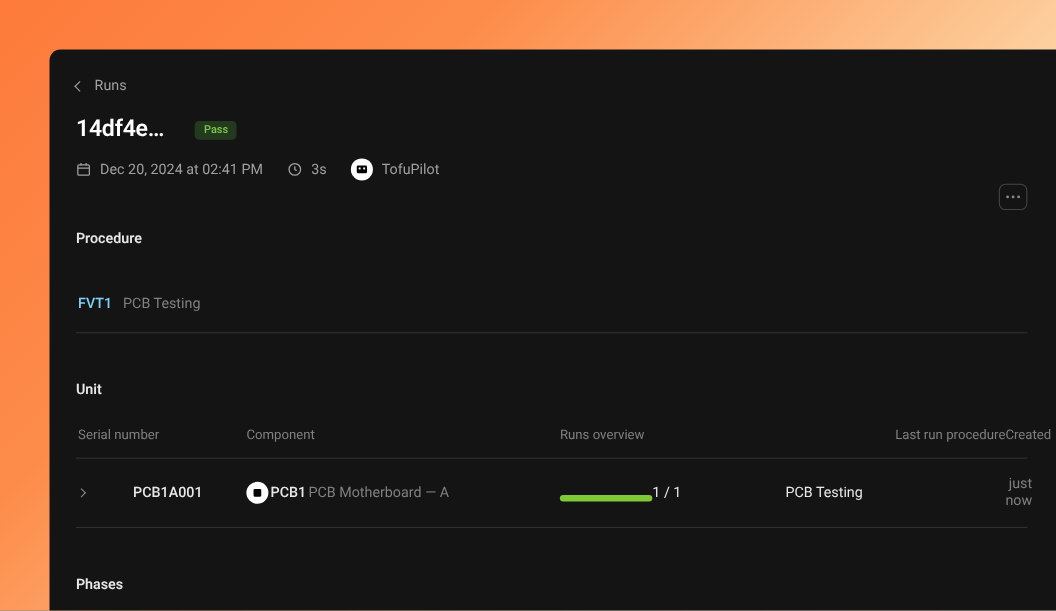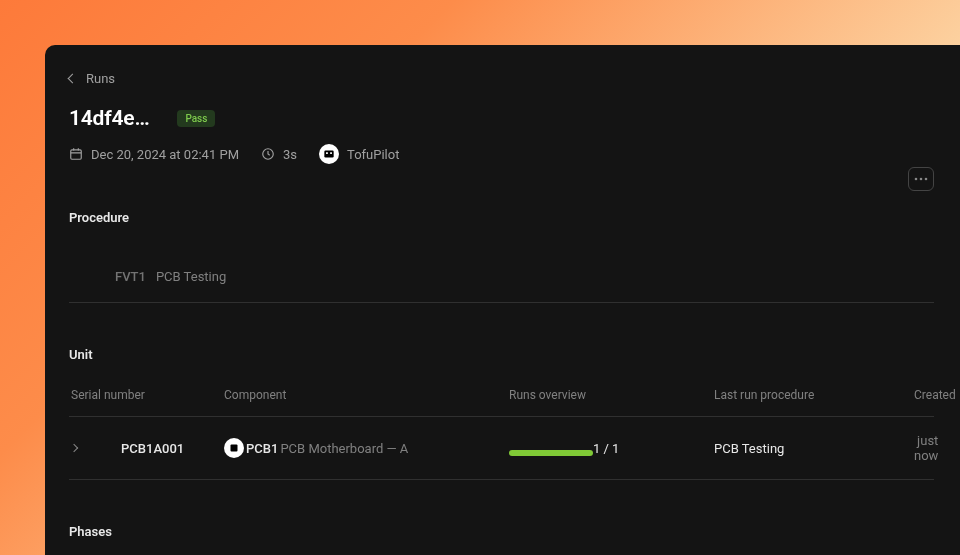--- a/index.html
+++ b/index.html
@@ -51,35 +51,35 @@
   display: flex; align-items: center; justify-content: center;
   background: transparent; color: #888;
 }
 .section { margin-top: 44px; }
 .section.first { margin-top: 46px; }
 .section-title { font-size: 13px; font-weight: 600; color: #e8e8e8; margin-bottom: 26px; }
 .proc-row {
   padding: 18px 2px; border-bottom: 1px solid #303030;
   display: flex; align-items: center; gap: 10px; font-size: 13px;
 }
-.proc-code { color: #737373; font-weight: 500; margin-left: 44px; }
+.proc-code { color: #7dd3fc; font-weight: 500; }
 .proc-name { color: #808080; }
 .table-header {
   display: flex; padding: 0 2px 14px 2px;
   border-bottom: 1px solid #303030;
   color: #808080; font-size: 12px;
 }
 .table-row {
   display: flex; padding: 16px 2px; align-items: center;
   border-bottom: 1px solid #303030; font-size: 13px;
 }
 .unit-header .col1 { flex: 0 0 153px; }
 .unit-header .col2 { flex: 0 0 285px; }
 .unit-header .col3 { flex: 0 0 205px; }
-.unit-header .col4 { flex: 0 0 200px; }
+.unit-header .col4 { flex: 0 0 200px; text-align: right; }
 .unit-header .col5 { flex: 1; text-align: right; }
 .unit-row .col1 { flex: 0 0 153px; display: flex; align-items: center; gap: 14px; }
 .unit-row .col2 { flex: 0 0 285px; display: flex; align-items: center; gap: 2px; }
 .unit-row .col3 { flex: 0 0 205px; display: flex; align-items: flex-end; gap: 0; }
 .unit-row .col4 { flex: 0 0 200px; }
 .unit-row .col5 { flex: 1; text-align: right; color: #808080; }
 .expand-caret { width: 6px; height: 6px; border-top: 1.5px solid #888; border-right: 1.5px solid #888; transform: rotate(45deg); }
 .serial { color: #e8e8e8; font-weight: 500; padding-left: 30px; }
 .comp-badge {
   width: 20px; height: 20px; border-radius: 50%; background: #fff;

